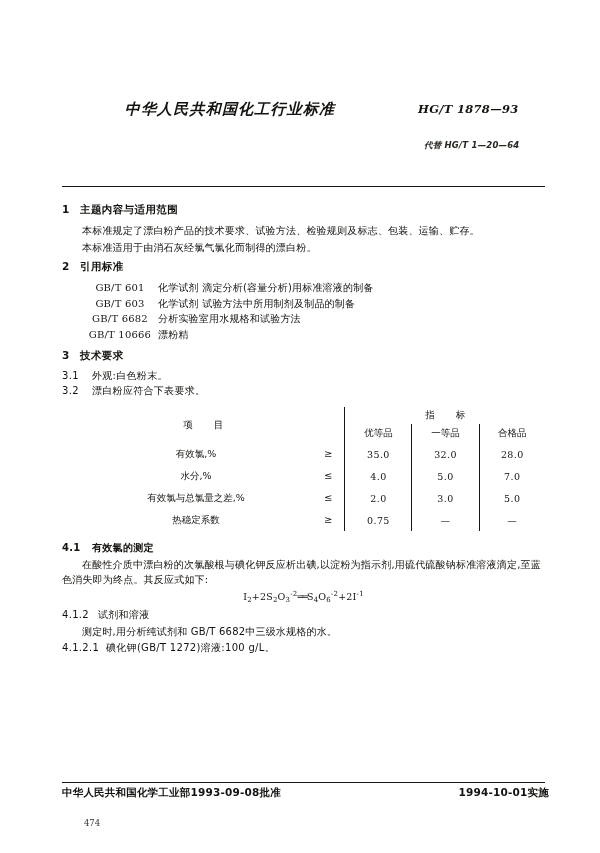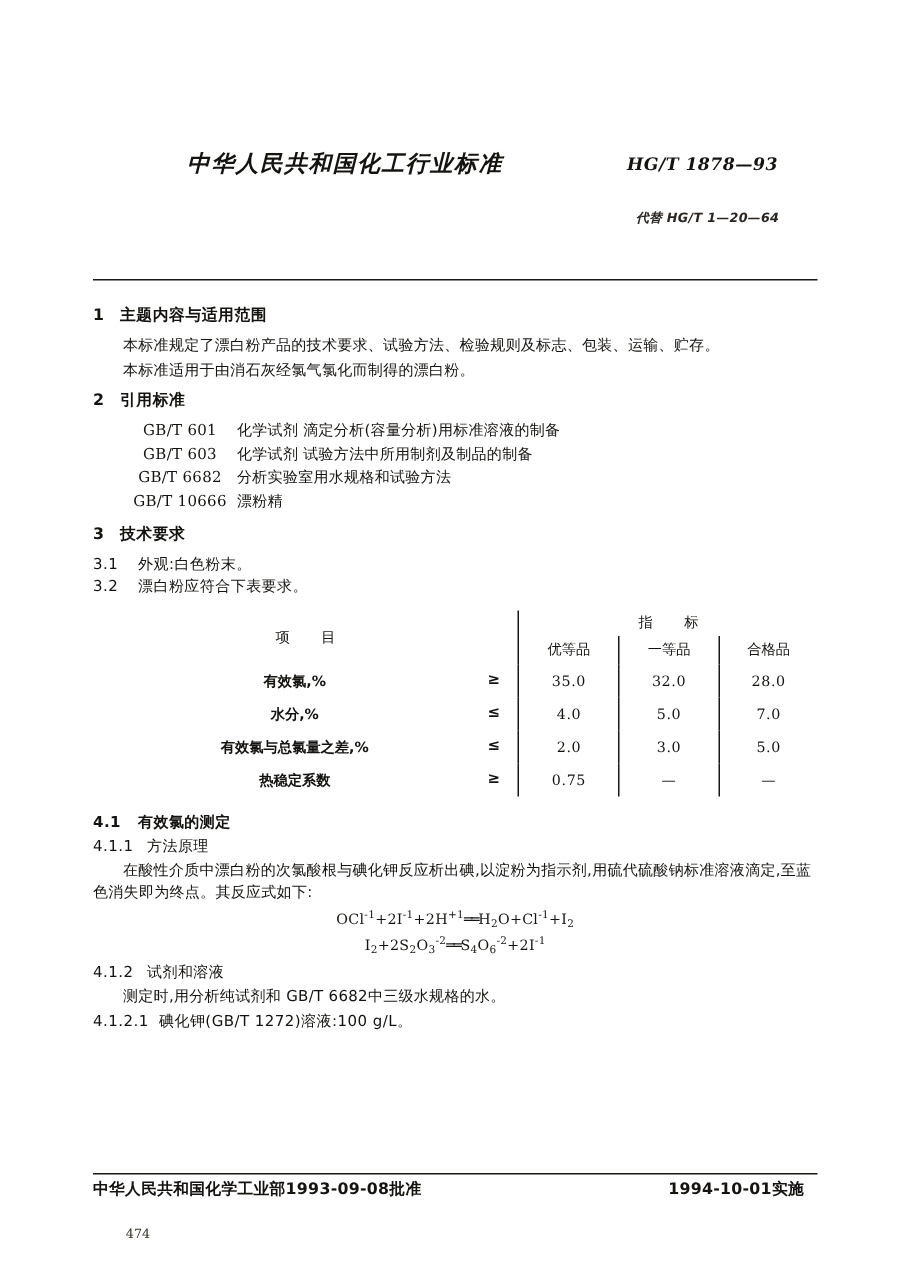--- a/index.html
+++ b/index.html
@@ -96,21 +96,21 @@
     height:36px;
     letter-spacing:9px;text-indent:9px;
     font-weight:normal;
   }
   .th-index{
     height:17px;letter-spacing:9px;text-indent:9px;font-weight:normal;
   }
   .th-grade{height:18px;font-weight:normal;}
   .cell-item{
     text-align:left;padding-left:6px !important;
-    height:22px;white-space:nowrap;font-weight:bold;
+    height:22px;white-space:nowrap;
   }
   .cell-item .nm{display:inline-block;}
   .cell-item .op{
     float:right;padding-right:12px;
     font-family:"DejaVu Sans",sans-serif;font-size:10px;
   }
   .cell-val{
     height:22px;
     font-family:"DejaVu Serif","Liberation Serif",serif;
     letter-spacing:.4px;
@@ -122,21 +122,21 @@
     margin:3px 0;letter-spacing:.2px;
   }
   .eq sub{font-size:7px;vertical-align:-2px;}
   .eq sup{font-size:7px;vertical-align:4px;}
   .eq .arrow{letter-spacing:-1px;}
   
   .rule-bot{
     position:absolute;left:62px;right:55px;top:782px;
     border-top:1.6px solid #1a1713;
   }
-  .ftr{position:absolute;left:62px;right:64px;top:786px;height:20px;}
+  .ftr{position:absolute;left:62px;right:51px;top:786px;height:20px;}
   .ftr-l{
     position:absolute;left:0;top:0;
     font-size:10.5px;font-weight:bold;letter-spacing:.2px;
   }
   .ftr-r{
     position:absolute;right:0;top:0;
     font-size:10.5px;font-weight:bold;letter-spacing:.2px;
   }
   .pageno{
     position:absolute;left:62px;top:818px;width:60px;
@@ -237,28 +237,22 @@
             <td class="cell-val vline">—</td>
             <td class="cell-val vline">—</td>
           </tr>
         </tbody>
       </table>
     </div>
 
     <div class="h2">
       <span class="num">4.1</span><span>有效氯的测定</span>
     </div>
-    <div class="h3">
-      <span class="num">4.1.1</span><span>方法原理</span>
-    </div>
     <p class="p">在酸性介质中漂白粉的次氯酸根与碘化钾反应析出碘,以淀粉为指示剂,用硫代硫酸钠标准溶液滴定,至蓝色消失即为终点。其反应式如下:</p>
 
-    <div class="eq">
-      OCl<sup>-1</sup>+2I<sup>-1</sup>+2H<sup>+1</sup><span class="arrow">══</span>H<sub>2</sub>O+Cl<sup>-1</sup>+I<sub>2</sub>
-    </div>
     <div class="eq">
       I<sub>2</sub>+2S<sub>2</sub>O<sub>3</sub><sup>-2</sup><span class="arrow">══</span>S<sub>4</sub>O<sub>6</sub><sup>-2</sup>+2I<sup>-1</sup>
     </div>
 
     <div class="h3" style="margin-top:4px;">
       <span class="num">4.1.2</span><span>试剂和溶液</span>
     </div>
     <p class="p">测定时,用分析纯试剂和 GB/T 6682中三级水规格的水。</p>
     <div class="h3 h3b">
       <span class="num">4.1.2.1</span><span>碘化钾(GB/T 1272)溶液:100 g/L。</span>

